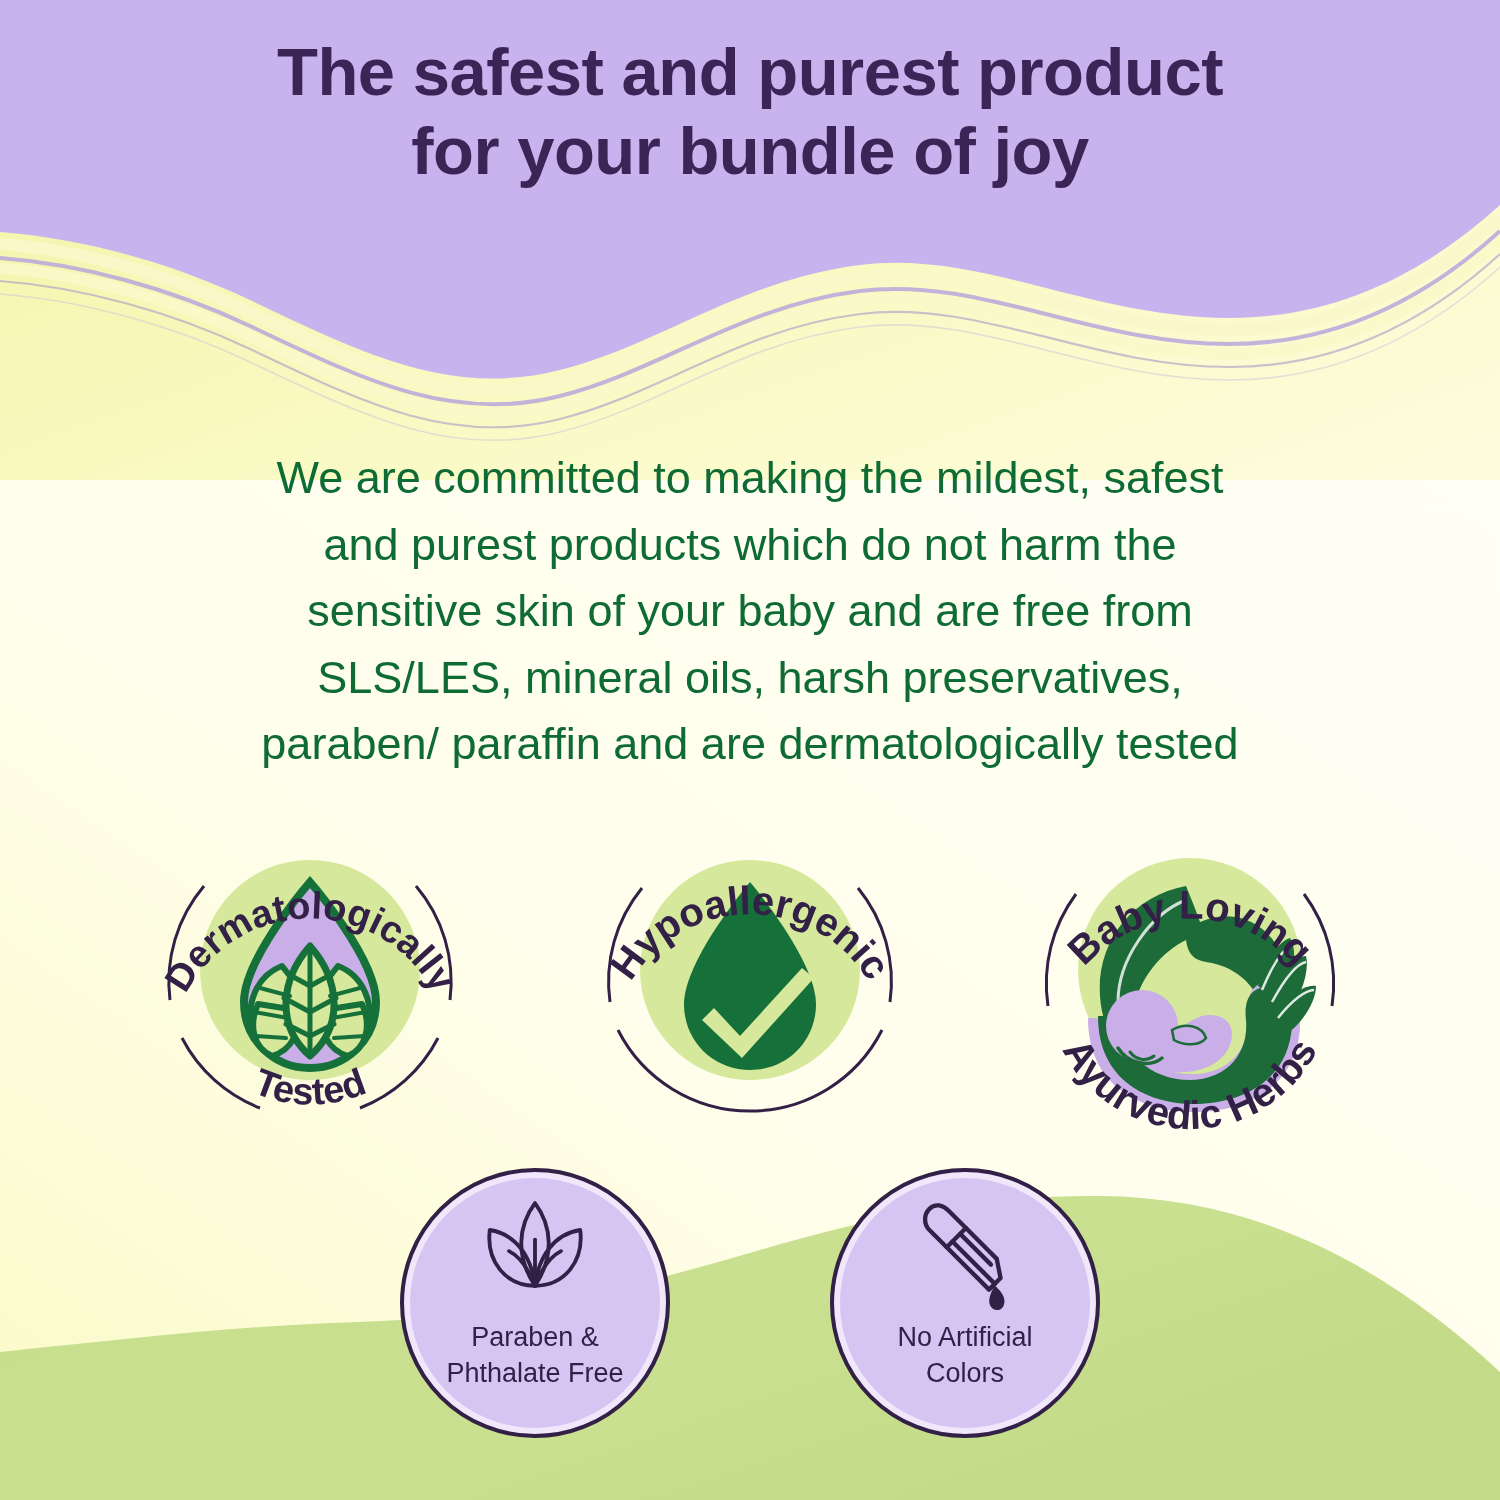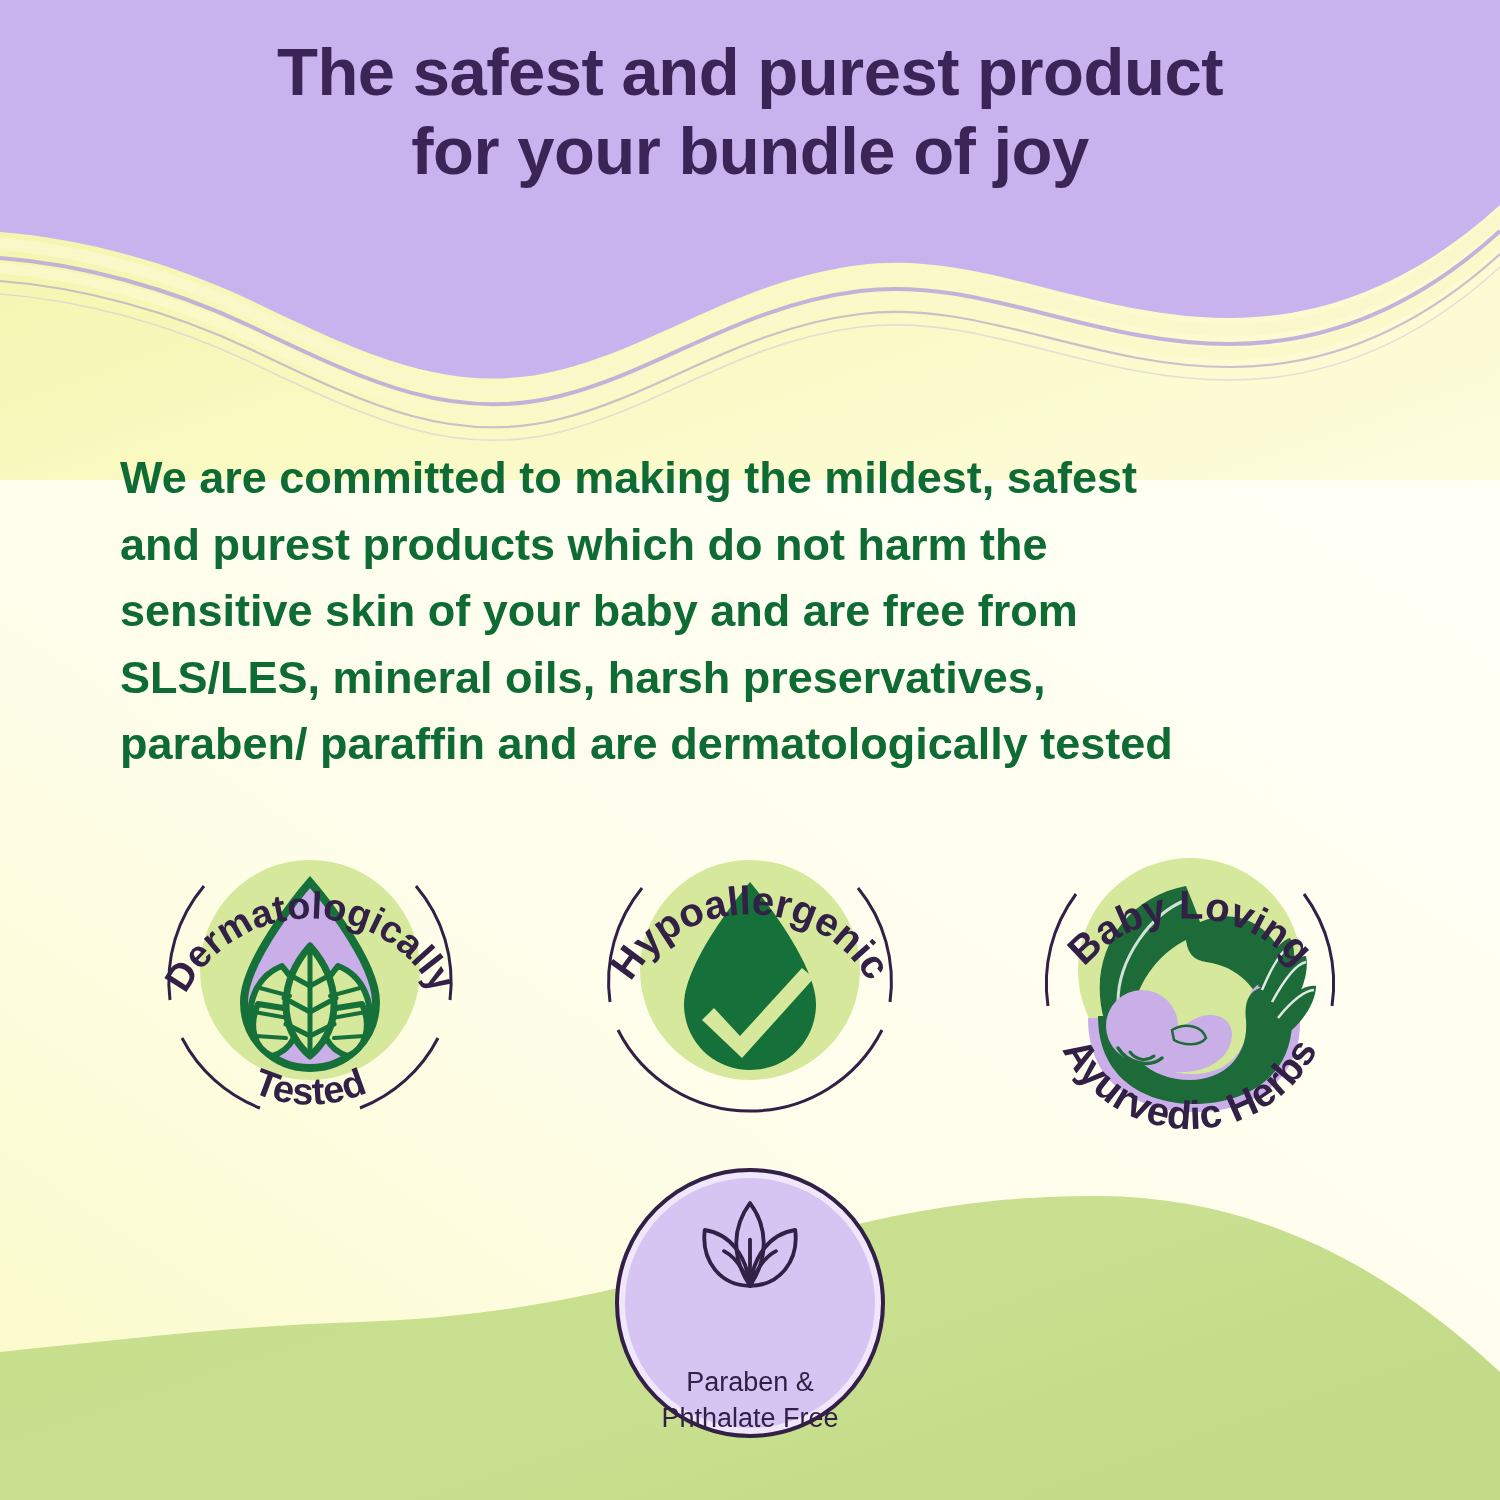--- a/index.html
+++ b/index.html
@@ -28,23 +28,23 @@
     letter-spacing:-0.5px;
     white-space:pre-line;
   }
 
   
   #intro-wrap {
     position:absolute; top:445px; left:0; width:1500px;
     z-index:5; display:flex; justify-content:center;
   }
   #intro-text {
-    width:1260px; text-align:left;
+    width:1260px; text-align:center;
     color:#0E6B33;
-    font-size:45px; font-weight:bold; line-height:1.48;
+    font-size:45px; font-weight:normal; line-height:1.48;
     white-space:pre-line;
   }
 
   
   #badge-row {
     position:absolute; top:790px; left:0; width:1500px; height:370px;
     z-index:5; display:flex; justify-content:center; gap:80px;
   }
   .badge { position:relative; width:360px; height:360px; }
   .badge svg { display:block; width:360px; height:360px; }
@@ -66,21 +66,20 @@
     position:absolute; top:28px; left:50%; transform:translateX(-50%);
     width:125px; height:118px;
   }
   .pill-icon svg { display:block; width:100%; height:100%; }
   .pill-label {
     position:absolute; left:0; right:0; top:152px;
     text-align:center; color:#332046;
     font-size:27px; line-height:1.32; font-weight:normal;
     white-space:pre-line;
     padding:0 18px;
-    margin-top:45px;
   }
 </style>
 </head>
 <body>
 
 <div id="bg-layer">
   <svg viewBox="0 0 1500 1500" xmlns="http://www.w3.org/2000/svg">
     <defs>
       <linearGradient id="cream" x1="0" y1="0" x2="0.35" y2="1">
         <stop offset="0%" stop-color="#F3F3A2"></stop>
@@ -298,14 +297,33 @@
           <path d="M65 92 L65 44"></path>
           <path d="M65 92 C58 74 50 62 38 56"></path>
           <path d="M65 92 C72 74 80 62 92 56"></path>
         </g>
       </svg>
     </div>
     <div class="pill-label">Paraben &amp;
 Phthalate Free</div>
   </div>
 
+  <div class="pill">
+    <div class="pill-circle"></div>
+    <div class="pill-icon">
+      <svg viewBox="0 0 130 120" xmlns="http://www.w3.org/2000/svg">
+        <g fill="none" stroke="#332046" stroke-width="4.5" stroke-linecap="round" stroke-linejoin="round">
+          <path d="M28 12 C22 18 22 28 28 34 L46 52 L66 32 L48 14 C42 8 34 6 28 12 Z"></path>
+          <path d="M46 52 L78 84"></path>
+          <path d="M66 32 L98 64"></path>
+          <path d="M52 46 L84 78"></path>
+          <path d="M60 38 L92 70"></path>
+          <path d="M78 84 L90 96 L102 84 L98 64"></path>
+          <path d="M84 78 L96 90"></path>
+        </g>
+        <path d="M96 92 C90 102 88 110 93 115 C99 120 106 116 106 108 C106 102 101 96 96 92 Z" fill="#332046"></path>
+      </svg>
+    </div>
+    <div class="pill-label">No Artificial
+Colors</div>
+  </div>
 
 </div>
 
 </body></html>

